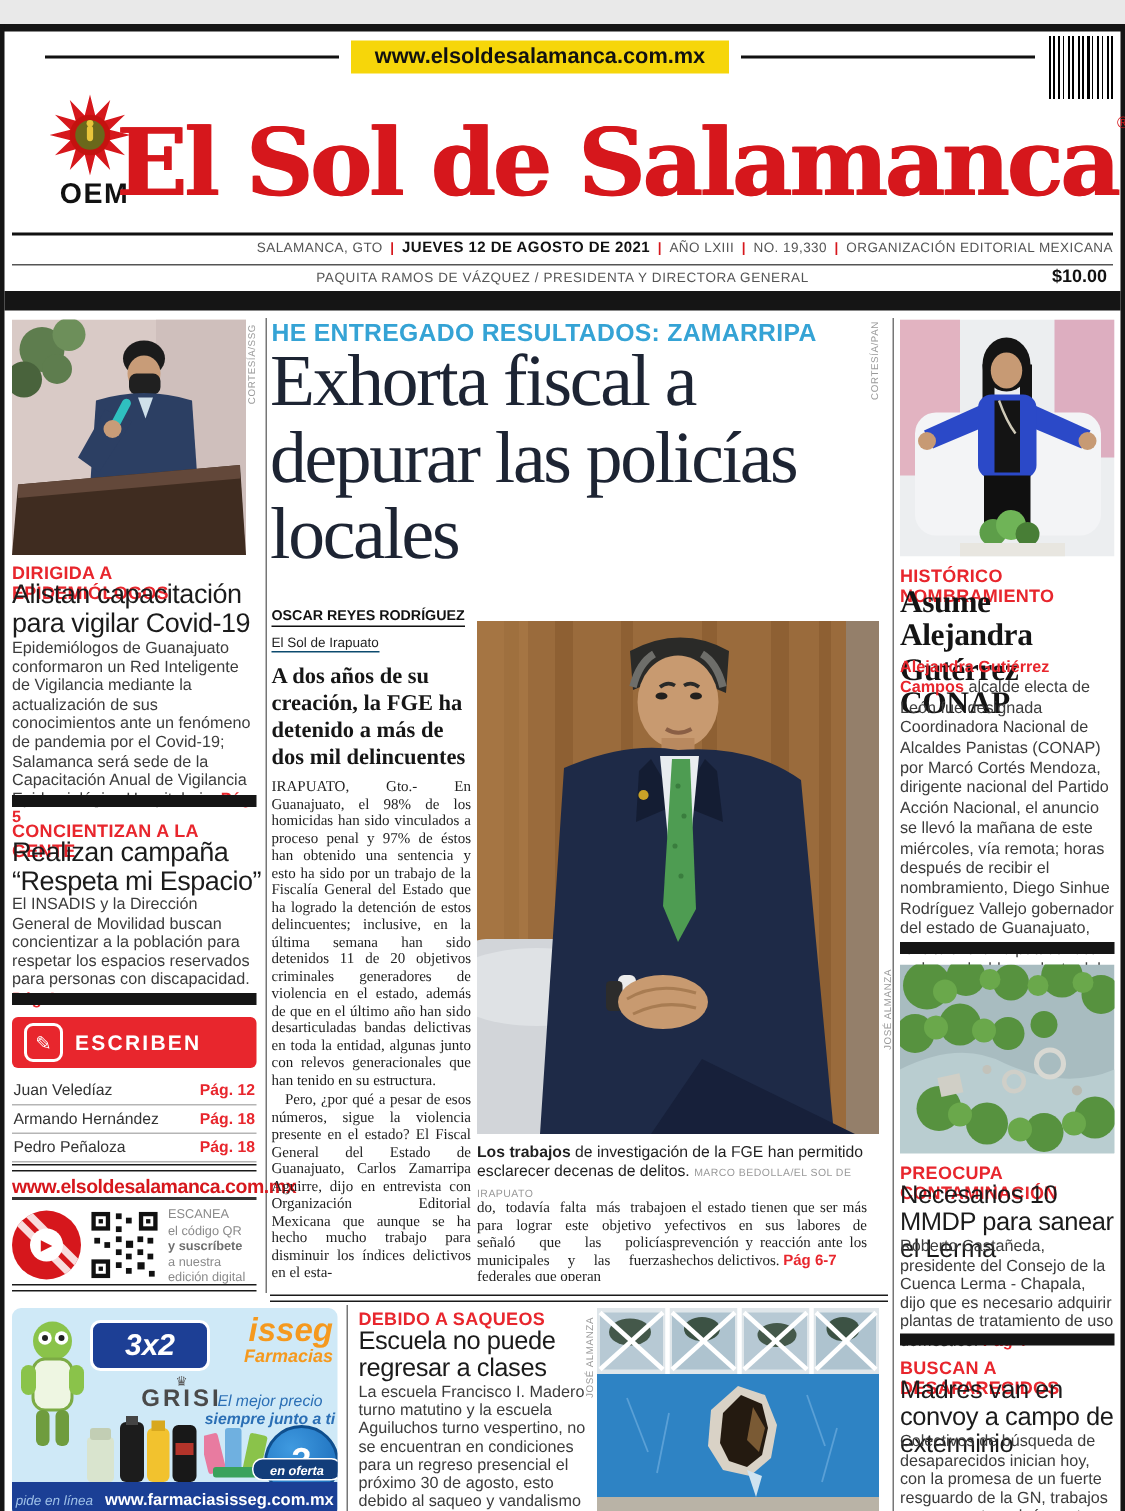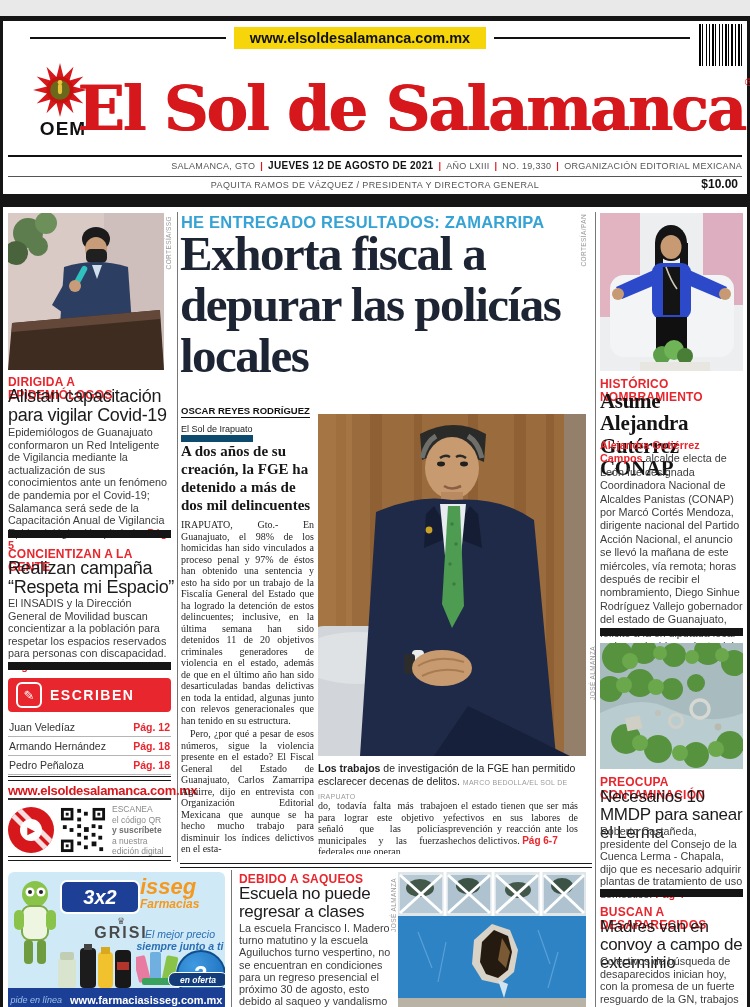--- a/index.html
+++ b/index.html
@@ -8,30 +8,30 @@
   .abs{position:absolute}
   .bar{background:#151515}
   .vrule{background:#777;width:1px}
   .drule{border-top:1.5px solid #1a1a1a;border-bottom:1.5px solid #1a1a1a;height:3px}
   .kick{font-weight:700;color:#e8262d;font-size:12px;letter-spacing:.2px;line-height:1.1}
   .h-sans{font-weight:400;color:#1b1b1b;letter-spacing:-.3px;line-height:1.07}
   .body-s{color:#3c3c3c;font-size:10.8px;line-height:12.6px}
   .pref{color:#e8262d;font-weight:700}
   .vcred{writing-mode:vertical-rl;transform:rotate(180deg);font-size:6.5px;color:#999;letter-spacing:.4px}
   .lead-kick{font-weight:700;font-size:16.5px;color:#35a3d5;letter-spacing:.2px}
-  .lead-hl{font-family:"Liberation Serif",serif;font-weight:700;font-size:49px;line-height:1.04;
+  .lead-hl{font-family:"Liberation Serif",serif;font-weight:400;font-size:49px;line-height:1.04;
            color:#1d2433;letter-spacing:-1.5px}
   .deck{font-family:"Liberation Serif",serif;font-weight:700;font-size:15px;line-height:1.2;color:#161616}
   .mbody{font-family:"Liberation Serif",serif;font-size:10px;line-height:11.5px;color:#1f1f1f;text-align:justify;overflow:hidden}
   .mbody p{margin:0}
   .mbody p+p{margin-top:2px;text-indent:9px}
   .cap{font-size:10.5px;line-height:12.5px;color:#1f1f1f}
   .cap .credit{font-size:7px;color:#9a9a9a;letter-spacing:.3px}
   .byline{font-weight:700;font-size:9.5px;color:#111;border-bottom:1.5px solid #111;display:inline-block;padding-bottom:1px}
-  .byorg{font-size:9px;color:#222;border-bottom:7px solid #0c4a6e;display:inline-block;padding:1px 0}
+  .byorg{font-size:9px;color:#222;border-bottom:1px solid #0c4a6e;display:inline-block;padding:1px 0}
   .hl-serif-r{font-family:"Liberation Serif",serif;font-weight:700;font-size:21px;line-height:1.06;color:#141414;letter-spacing:-.3px}
   .escbox{background:#e8262d;border-radius:4px;display:flex;align-items:center;gap:8px;padding:0 8px;color:#fff}
   .escico{width:22px;height:22px;border:2px solid #fff;border-radius:6px;display:flex;align-items:center;justify-content:center;font-size:13px}
   .authrow{display:flex;justify-content:space-between;border-bottom:1px solid #b5b5b5;padding:3px 1px;font-size:10.5px;color:#333}
   .dl{font-size:9px;color:#555;letter-spacing:.3px}
   .dl b{color:#111;font-size:10px}
   .dl .sep{color:#d6171c;font-weight:700;padding:0 5px}
   .playlogo{width:46px;height:46px;border-radius:50%;background:#d6171c;position:relative;overflow:hidden;flex:none}
   .playlogo .stripe{position:absolute;width:70px;height:5px;background:#fff;opacity:.85;transform:rotate(45deg)}
   .playlogo .inner{position:absolute;left:12px;top:12px;width:22px;height:22px;border-radius:50%;background:#fff;
@@ -376,21 +376,21 @@
       <rect x="36" y="32" width="10" height="20" rx="5" fill="#8ac34a"></rect>
       <rect x="14" y="62" width="9" height="24" rx="4" fill="#6f9c3e"></rect>
       <rect x="27" y="62" width="9" height="24" rx="4" fill="#6f9c3e"></rect>
     </svg>
     <div class="abs" style="left:52px;top:8px;width:76px;height:30px;background:#1d3f95;border:2px solid #fff;border-radius:7px;
          display:flex;align-items:center;justify-content:center;color:#fff;font-weight:800;font-style:italic;font-size:20px">3x2</div>
     <div class="abs" style="left:78px;top:46px;width:70px;text-align:center">
       <div style="font-size:9px;color:#5a5a5a;line-height:6px">♛</div>
       <div style="font-weight:800;font-size:16px;letter-spacing:2px;color:#4a4a4a">GRISI</div>
     </div>
-    <div class="abs" style="left:132px;top:5px;width:82px;text-align:left">
+    <div class="abs" style="left:132px;top:5px;width:82px;text-align:right">
       <div style="font-weight:900;font-style:italic;font-size:22px;color:#f5991e;line-height:20px">isseg</div>
       <div style="font-weight:700;font-style:italic;font-size:12px;color:#f5991e">Farmacias</div>
     </div>
     <div class="abs" style="left:128px;top:56px;width:88px;text-align:center;color:#2b6fb5;font-style:italic;font-size:10.5px;line-height:12px">
       <div>El mejor precio</div>
       <div style="font-weight:700">siempre junto a ti</div>
     </div>
     <svg class="abs" style="left:48px;top:72px" width="82" height="44" viewBox="0 0 82 44">
       <rect x="2" y="14" width="18" height="30" rx="3" fill="#d9e4ce"></rect>
         <rect x="4" y="8" width="14" height="8" rx="2" fill="#c2ceb4"></rect>

